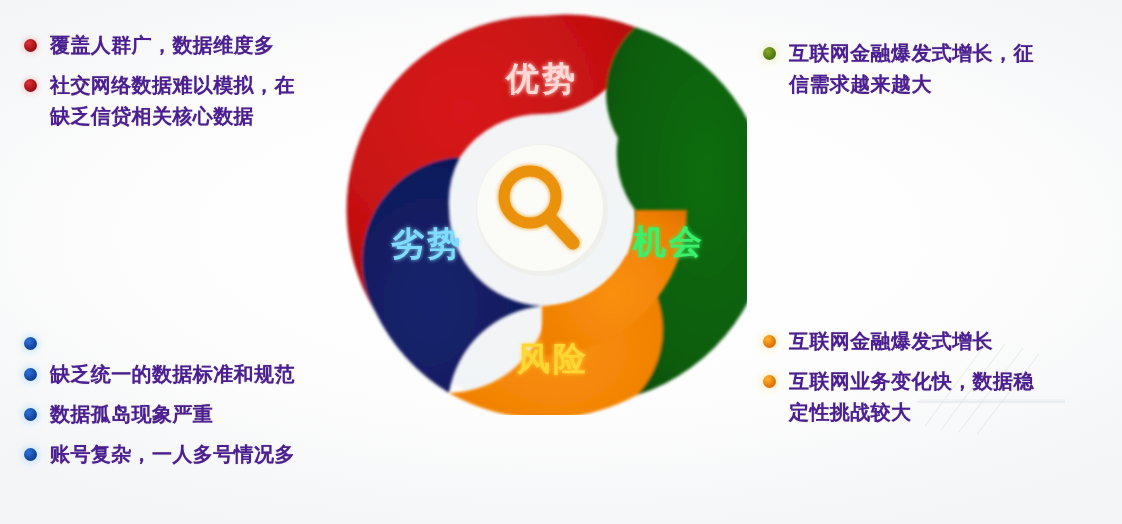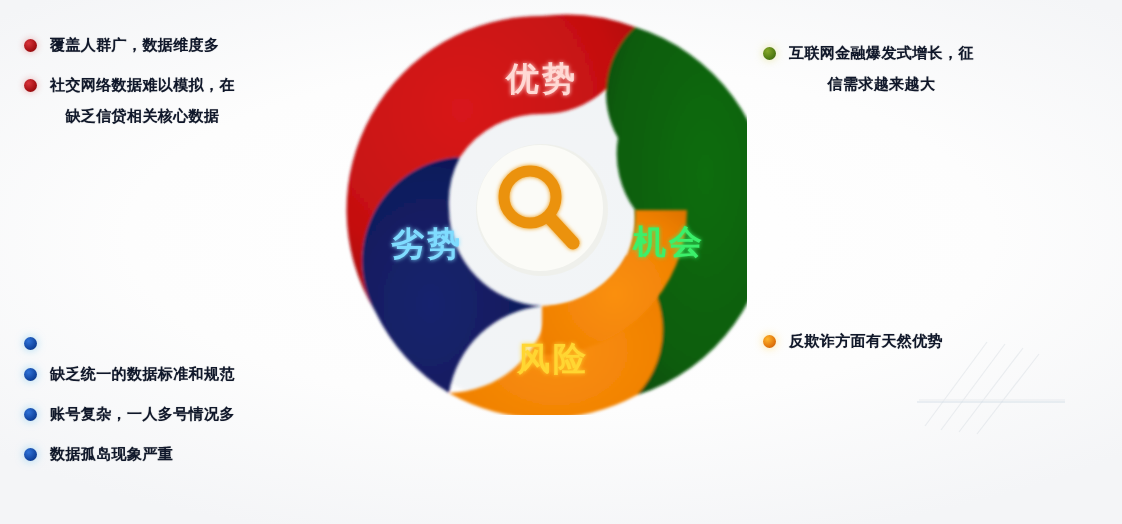--- a/index.html
+++ b/index.html
@@ -47,28 +47,27 @@
   .bullet-dot {
     flex: 0 0 auto;
     width: 13px;
     height: 13px;
     border-radius: 50%;
     margin-top: 9px;
     margin-right: 13px;
   }
 
   .bullet-text {
-    font-size: 15px;
+    font-size: 20px;
     line-height: 31px;
     font-weight: bold;
-    color: #0f172a;
+    color: #4c1d95;
     letter-spacing: 0.4px;
     white-space: pre-line;
     text-shadow: 0 0 1px rgba(0,0,0,0.35);
-    text-align: center;
   }
 
   
   .dot-strength {
     background: radial-gradient(circle at 35% 32%, #d8333a 0%, #a40e12 62%, #7d0b0e 100%);
     box-shadow: 0 0 7px rgba(196,16,16,0.30);
   }
   .dot-weakness {
     background: radial-gradient(circle at 35% 32%, #2f72d8 0%, #11459f 62%, #0b2f73 100%);
     box-shadow: 0 0 8px rgba(90,190,240,0.55);
@@ -167,40 +166,45 @@
   <ul class="text-block" id="block-weaknesses">
     <li class="bullet-row">
       <span class="bullet-dot dot-weakness"></span>
     </li>
     <li class="bullet-row">
       <span class="bullet-dot dot-weakness"></span>
       <span class="bullet-text">缺乏统一的数据标准和规范</span>
     </li>
     <li class="bullet-row">
       <span class="bullet-dot dot-weakness"></span>
+      <span class="bullet-text">数据孤岛现象严重</span>
+    </li>
+    <li class="bullet-row">
+      <span class="bullet-dot dot-weakness"></span>
       <span class="bullet-text">账号复杂，一人多号情况多</span>
-    </li>
-    <li class="bullet-row">
-      <span class="bullet-dot dot-weakness"></span>
-      <span class="bullet-text">数据孤岛现象严重</span>
     </li>
   </ul>
 
   <ul class="text-block" id="block-opportunities">
     <li class="bullet-row">
       <span class="bullet-dot dot-opportunity"></span>
       <span class="bullet-text">互联网金融爆发式增长，征
 信需求越来越大</span>
     </li>
   </ul>
 
   <ul class="text-block" id="block-threats">
     <li class="bullet-row">
       <span class="bullet-dot dot-threat"></span>
-      <span class="bullet-text">反欺诈方面有天然优势</span>
+      <span class="bullet-text">互联网金融爆发式增长</span>
+    </li>
+    <li class="bullet-row">
+      <span class="bullet-dot dot-threat"></span>
+      <span class="bullet-text">互联网业务变化快，数据稳
+定性挑战较大</span>
     </li>
   </ul>
 
   <div class="diagram">
     <svg viewBox="0 0 410 410" xmlns="http://www.w3.org/2000/svg">
       <defs>
         <filter id="softGlow" x="-30%" y="-30%" width="160%" height="160%">
           <feGaussianBlur stdDeviation="2.2" result="b"></feGaussianBlur>
           <feMerge>
             <feMergeNode in="b"></feMergeNode>

